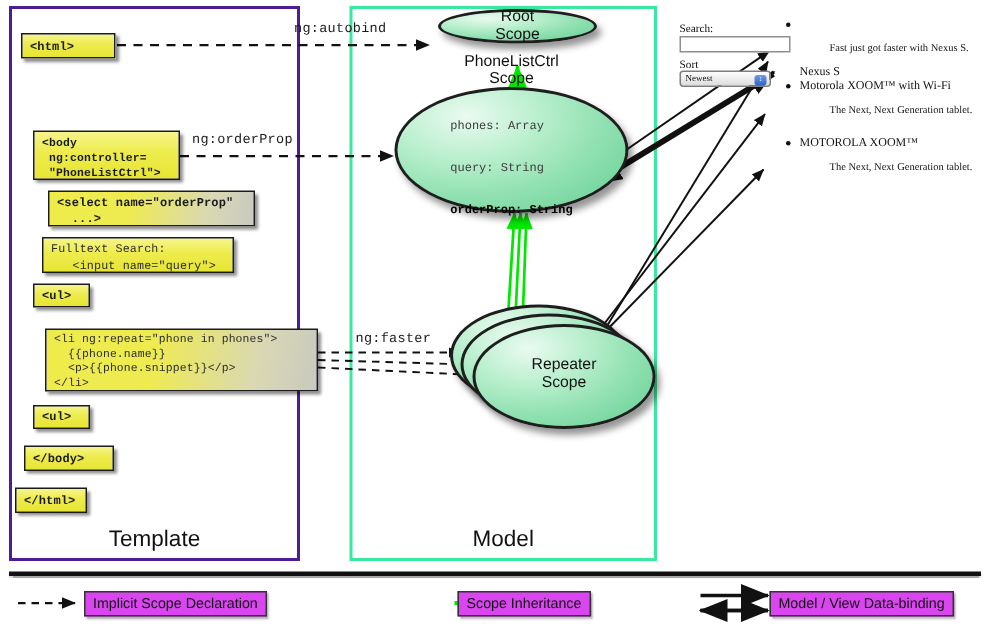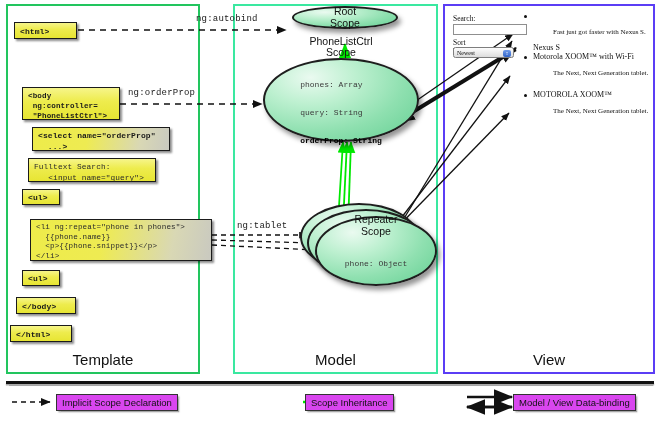--- a/index.html
+++ b/index.html
@@ -2,21 +2,21 @@
 <html><head>
 <meta charset="utf-8">
 <style>
   html,body{margin:0;padding:0;background:#ffffff;}
   body{width:660px;height:421px;position:relative;overflow:hidden;
        font-family:"Liberation Sans", sans-serif;}
   #stage{position:absolute;left:0;top:0;width:660px;height:421px;background:#fff;}
 
   
   .panel{position:absolute;background:#ffffff;box-sizing:border-box;}
-  #panel-template{left:6px;top:4px;width:194px;height:370px;border:2px solid #22c55e;}
+  #panel-template{left:6px;top:4px;width:194px;height:370px;border:2px solid #4c1d95;}
   #panel-model{left:233px;top:4px;width:205px;height:370px;border:2px solid #3ae8a0;}
   #panel-view{left:443px;top:4px;width:212px;height:370px;border:2px solid #5b3df5;}
 
   .panel-label{position:absolute;bottom:4px;left:0;width:100%;text-align:center;
     font-size:15px;color:#111;font-family:"Liberation Sans", sans-serif;}
 
   
   .codebox{position:absolute;box-sizing:border-box;
     background:linear-gradient(180deg,#f6f58a 0%,#eeec4e 42%,#e7e533 100%);
     border:1.4px solid #1b1b1b;
@@ -144,21 +144,21 @@
 
     <div class="codebox grad-right" style="left:30px;top:219px;width:182px;height:42px;font-size:7.6px;line-height:9.6px;">&lt;li ng:repeat="phone in phones"&gt;
   {{phone.name}}
   &lt;p&gt;{{phone.snippet}}&lt;/p&gt;
 &lt;/li&gt;</div>
 
     <div class="codebox bold" style="left:22px;top:270px;width:38px;height:16px;font-size:8px;line-height:10px;">&lt;ul&gt;</div>
 
     <div class="codebox bold" style="left:16px;top:297px;width:60px;height:17px;font-size:8px;line-height:11px;">&lt;/body&gt;</div>
 
-    <div class="codebox bold" style="left:10px;top:325px;width:62px;height:17px;font-size:8px;line-height:11px;">&lt;/html&gt;</div>
+    <div class="codebox bold" style="left:10px;top:325px;width:48px;height:17px;font-size:8px;line-height:11px;">&lt;/html&gt;</div>
   </div>
 
   <div class="panel" id="panel-model">
     <div class="panel-label">Model</div>
   </div>
 
   <div class="lyr">
 
     <div class="ellipse" style="left:292px;top:6px;width:106px;height:23px;">
       <div class="ell-title" style="font-size:10.5px;line-height:11.5px;">
@@ -179,29 +179,23 @@
       </div>
     </div>
 
     <div class="ellipse" style="left:300px;top:203px;width:118px;height:68px;"></div>
     <div class="ellipse" style="left:307px;top:209px;width:118px;height:68px;"></div>
     <div class="ellipse" style="left:315px;top:216px;width:122px;height:70px;">
       <div class="ell-title" style="font-size:10.5px;line-height:11.5px;margin-bottom:3px;">
         <div>Repeater</div>
         <div>Scope</div>
       </div>
-      <div class="ell-props">
-        <div>phone: Object</div>
-      </div>
-    </div>
-  </div>
-
-  <div class="panel" id="panel-view">
-    <div class="panel-label">View</div>
-  </div>
+    </div>
+  </div>
+
 
   <div class="lyr">
     <div class="view-lbl" style="left:453px;top:14px;">Search:</div>
     <input class="view-input" style="left: 453px; top: 24px; width: 74px; height: 11px; font-size: 7px; padding-left: 2px; font-family: &quot;Liberation Serif&quot;, serif;" value="">
 
     <div class="view-lbl" style="left:453px;top:38px;">Sort by:</div>
     <div class="view-select" style="left:453px;top:47px;width:61px;height:11px;">
       <span>Newest</span>
       <span class="sel-btn">↕</span>
     </div>
@@ -215,21 +209,21 @@
     <div class="p-snip" style="left:533px;top:69px;">The Next, Next Generation tablet.</div>
 
     <div class="bullet" style="left:524px;top:94px;"></div>
     <div class="p-title" style="left:533px;top:90px;">MOTOROLA XOOM™</div>
     <div class="p-snip" style="left:533px;top:107px;">The Next, Next Generation tablet.</div>
   </div>
 
   <div class="lyr" style="z-index:6;">
     <div class="conn-label" style="left:148px;top:14px;padding-left:48px;">ng:autobind</div>
     <div class="conn-label" style="left:128px;top:88px;">ng:orderProp</div>
-    <div class="conn-label" style="left:237px;top:221px;">ng:tablet</div>
+    <div class="conn-label" style="left:237px;top:221px;">ng:faster</div>
   </div>
 
   <div id="legend-rule"></div>
 
   <svg id="svg-over" class="ov">
 
     <line x1="12" y1="402" x2="50" y2="402" stroke="#111" stroke-width="1.5" stroke-dasharray="5,4" marker-end="url(#ah)"></line>
 
     <line x1="303" y1="402" x2="345" y2="402" stroke="#00e800" stroke-width="2.6" marker-end="url(#ahg)"></line>
 

